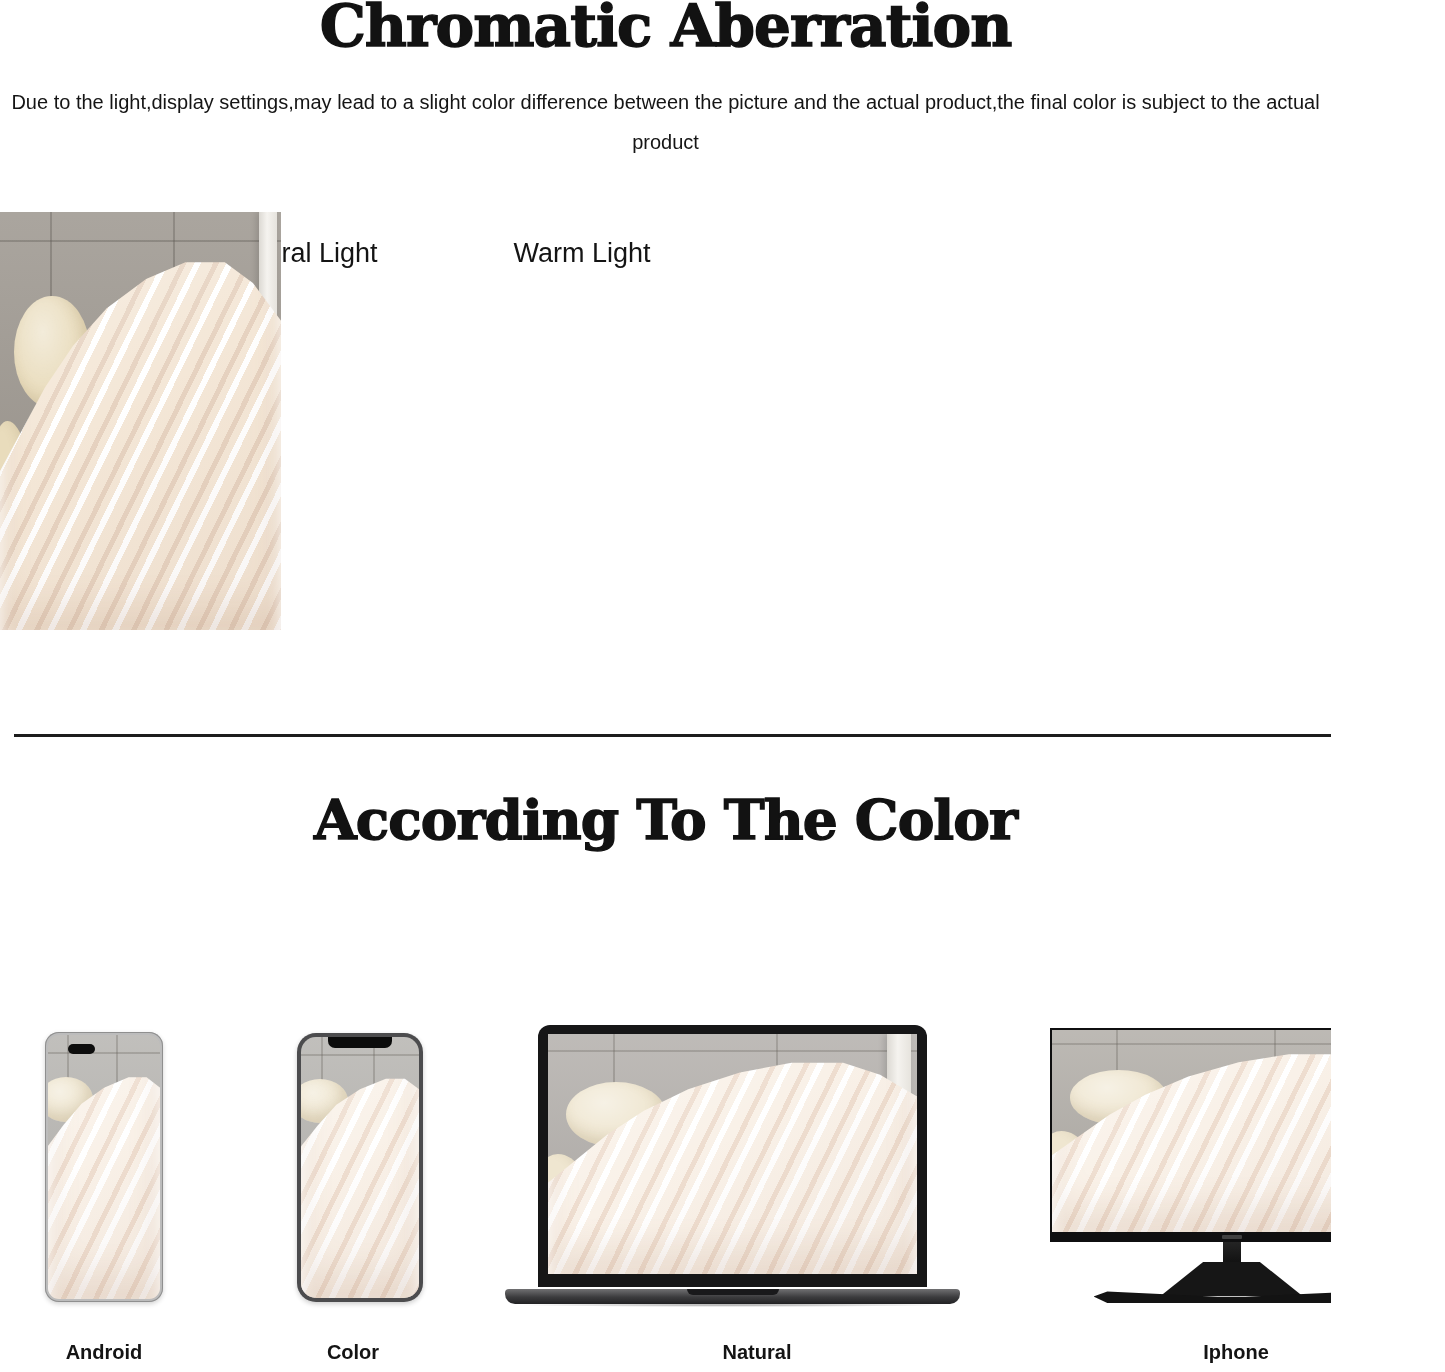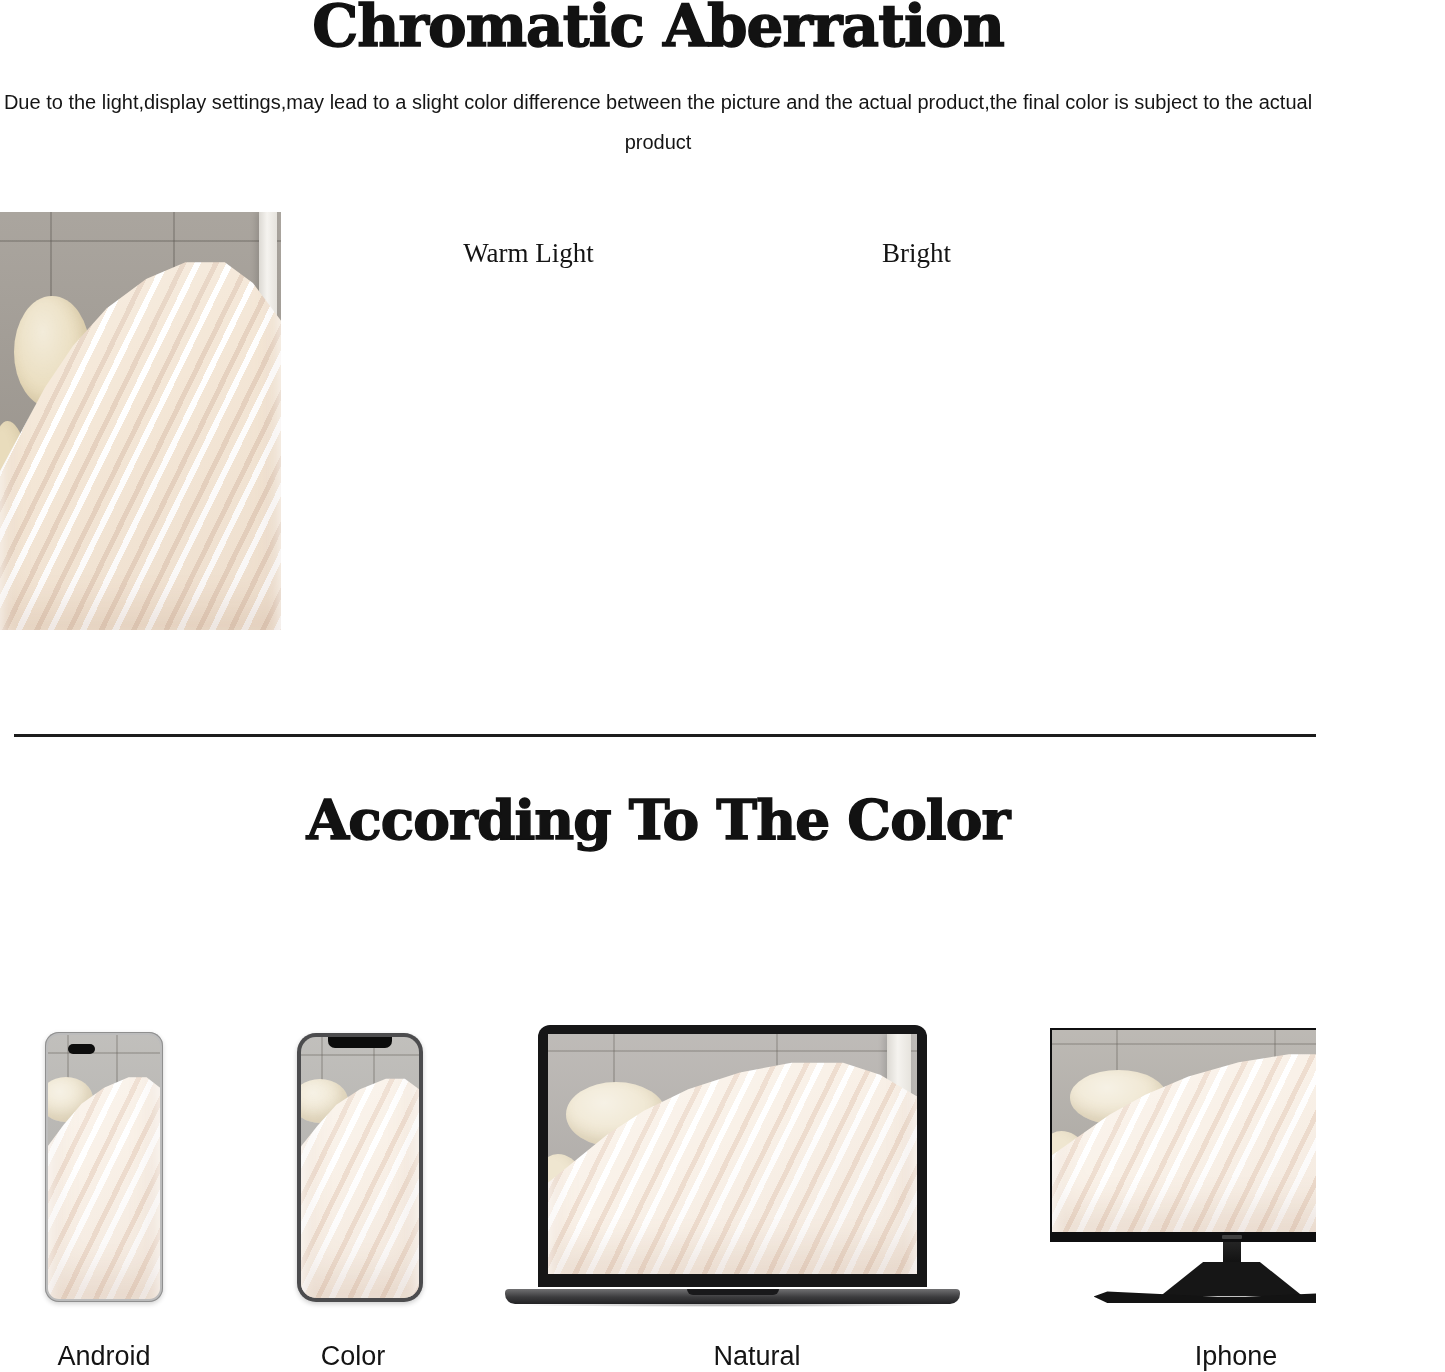--- a/index.html
+++ b/index.html
@@ -1,18 +1,18 @@
 <!DOCTYPE html>
 <html><head>
 <meta charset="utf-8">
 <style>
   html,body{margin:0;padding:0;background:#ffffff;}
   .canvas{
     position:relative;width:1316px;height:1372px;background:#ffffff;overflow:hidden;
-    font-family:"Liberation Sans","DejaVu Sans",sans-serif;color:#141414;
+    font-family:"Liberation Sans","DejaVu Sans",sans-serif;color:#141414;padding-left:15px;
   }
   
   .big-title{
     position:absolute;left:0;width:100%;text-align:center;margin:0;
     font-family:"DejaVu Serif","Liberation Serif",serif;font-weight:bold;
     letter-spacing:-1px;color:#121212;-webkit-text-stroke:1.4px #121212;
   }
   #title-aberration{top:-6px;font-size:58px;line-height:64px;}
   #title-color{top:788px;font-size:55px;line-height:64px;}
   .body-text{
@@ -22,21 +22,21 @@
   #desc-aberration{top:82px;width:1345px;}
   #desc-color{top:877px;width:1190px;}
   
   .divider{
     position:absolute;top:734px;left:14px;width:1417px;height:3px;
     background:#1c1c1c;border:none;margin:0;
   }
   
   .photo-row{
     position:absolute;top:212px;left:0;width:1445px;
-    display:flex;justify-content:space-between;font-family:Liberation Serif, serif;
+    display:flex;justify-content:center;
   }
   .photo-item{margin:0;width:281px;}
   .photo{position:relative;width:281px;height:418px;overflow:hidden;}
   .photo-label{
     display:block;margin-top:26px;text-align:center;font-size:27px;color:#141414;font-weight:500;
   }
   
   .scene{position:absolute;inset:0;overflow:hidden;background:var(--wall);}
   .scene .wall{
     position:absolute;inset:0;
@@ -95,21 +95,21 @@
   .monitor{left:1050px;top:1028px;width:363px;height:276px;}
   .monitor .screen-frame{position:absolute;left:0;right:0;top:0;height:214px;box-sizing:border-box;
     background:#0f0f10;padding:2px 2px 10px;}
   .monitor .screen{position:relative;width:100%;height:100%;overflow:hidden;}
   .monitor .brand-mark{position:absolute;bottom:3px;left:50%;transform:translateX(-50%);width:20px;height:4px;background:#404040;border-radius:1px;}
   .monitor .neck{position:absolute;top:214px;left:50%;transform:translateX(-50%);width:18px;height:26px;background:linear-gradient(#242424,#0d0d0d);}
   .monitor .cone{position:absolute;top:234px;left:50%;transform:translateX(-50%);width:142px;height:34px;background:#161616;
     clip-path:polygon(30% 0,70% 0,100% 100%,0 100%);}
   .monitor .feet{position:absolute;top:262px;left:50%;transform:translateX(-50%);width:276px;height:13px;background:#131313;
     clip-path:polygon(0 50%,5% 12%,45% 52%,55% 52%,95% 12%,100% 50%,95% 100%,5% 100%);}
-  .device-label{position:absolute;top:1341px;transform:translateX(-50%);font-size:27px;color:#141414;font-weight:400;}
+  .device-label{position:absolute;top:1341px;transform:translateX(-50%);font-size:20px;color:#141414;font-weight:700;}
   #label-android{left:104px;}
   #label-iphone{left:353px;}
   #label-macbook{left:757px;}
   #label-windows{left:1236px;}
 </style>
 </head>
 <body>
 
 <div class="canvas">
 
@@ -137,21 +137,20 @@
         <figcaption class="photo-label">Warm Light</figcaption>
       </figure>
       <figure class="photo-item">
         <div class="photo scene" style="position: absolute; inset: 0px; --wall: #cbc9c5; --line: rgba(105,100,94,0.26); --chair: #f3ead6; --b1: #fefbf8; --b2: #f2e9e2;">
           <div class="wall"></div>
           <div class="molding"></div>
           <div class="chair-ball"></div>
           <div class="chair-side"></div>
           <div class="blanket"></div>
         </div>
-        <figcaption class="photo-label">Bright</figcaption>
       </figure>
       <figure class="photo-item">
         <div class="photo scene" style="position: absolute; inset: 0px; --wall: #9a948c; --line: rgba(60,55,48,0.34); --chair: #e9dcbc; --b1: #f4e7d7; --b2: #e6d2c0;">
           <div class="wall"></div>
           <div class="molding"></div>
           <div class="chair-ball"></div>
           <div class="chair-side"></div>
           <div class="blanket"></div>
         </div>
       </figure>

